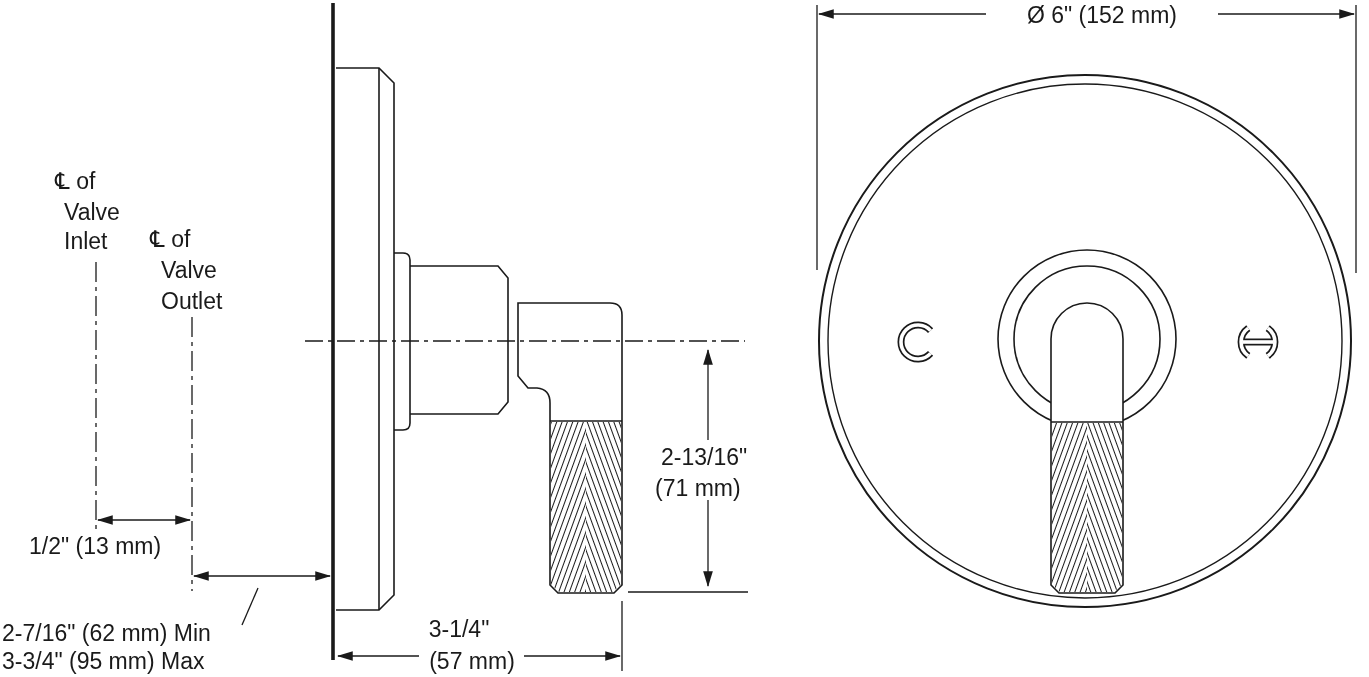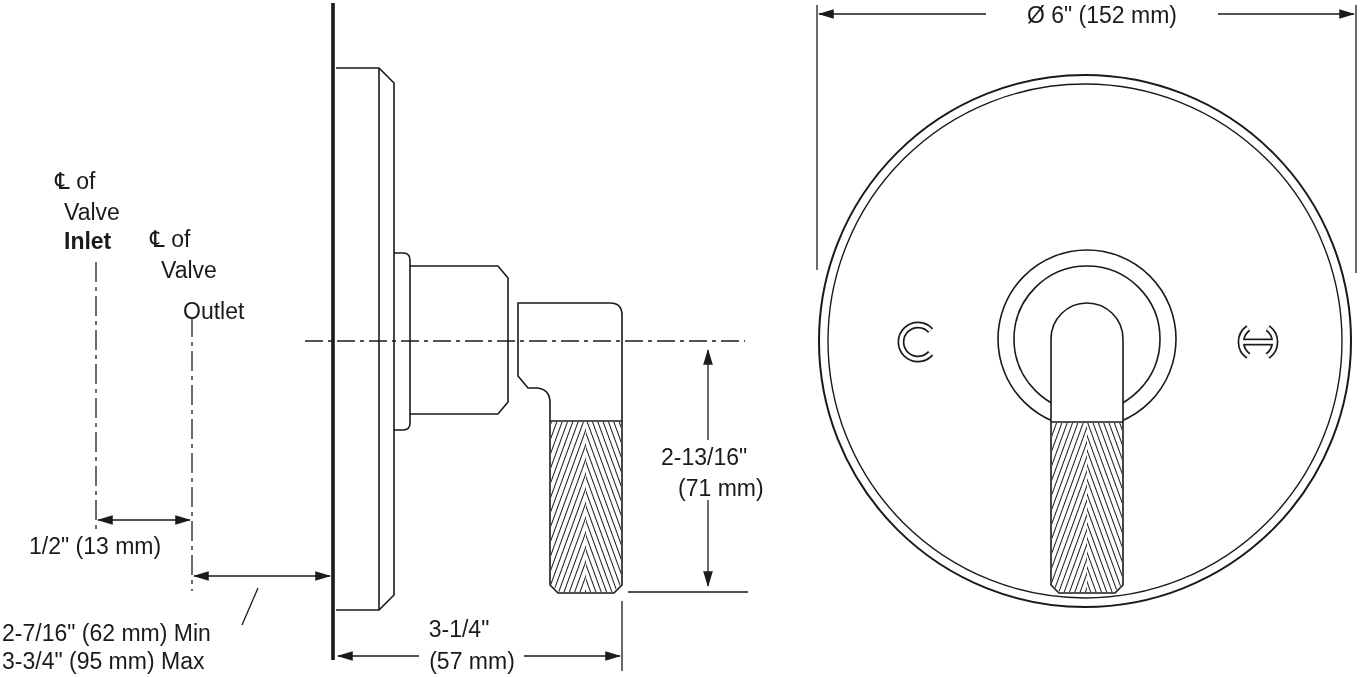--- a/index.html
+++ b/index.html
@@ -100,30 +100,30 @@
       <line x1="628" y1="592" x2="748" y2="592"></line>
       <line x1="708" y1="440" x2="708" y2="350" marker-end="url(#arr)"></line>
       <line x1="708" y1="500" x2="708" y2="586" marker-end="url(#arr)"></line>
     </g>
   </svg>
 
   <div class="t tc" style="left:985px;top:2px;width:234px;">Ø 6" (152 mm)</div>
 
   <div class="t" style="left:55px;top:168px;">℄ of</div>
   <div class="t" style="left:64px;top:199px;">Valve</div>
-  <div class="t" style="left:64px;top:228px;font-weight:bold;">Inlet</div>
+  <div class="t" style="left:64px;top:228px;">Inlet</div>
 
   <div class="t" style="left:150px;top:226px;">℄ of</div>
   <div class="t" style="left:161px;top:257px;">Valve</div>
-  <div class="t" style="left:161px;top:298px;margin-left:22px;">Outlet</div>
+  <div class="t" style="left:161px;top:288px;">Outlet</div>
 
   <div class="t" style="left:29px;top:533px;">1/2" (13 mm)</div>
 
   <div class="t" style="left:2px;top:620px;">2-7/16" (62 mm) Min</div>
   <div class="t" style="left:2px;top:648px;">3-3/4" (95 mm) Max</div>
 
   <div class="t tc" style="left:404px;top:616px;width:110px;">3-1/4"</div>
   <div class="t tc" style="left:412px;top:648px;width:120px;">(57 mm)</div>
 
   <div class="t" style="left:661px;top:444px;">2-13/16"</div>
-  <div class="t" style="left:678px;top:475px;">(71 mm)</div>
+  <div class="t" style="left:655px;top:475px;">(71 mm)</div>
 
 </div>
 
 </body></html>

